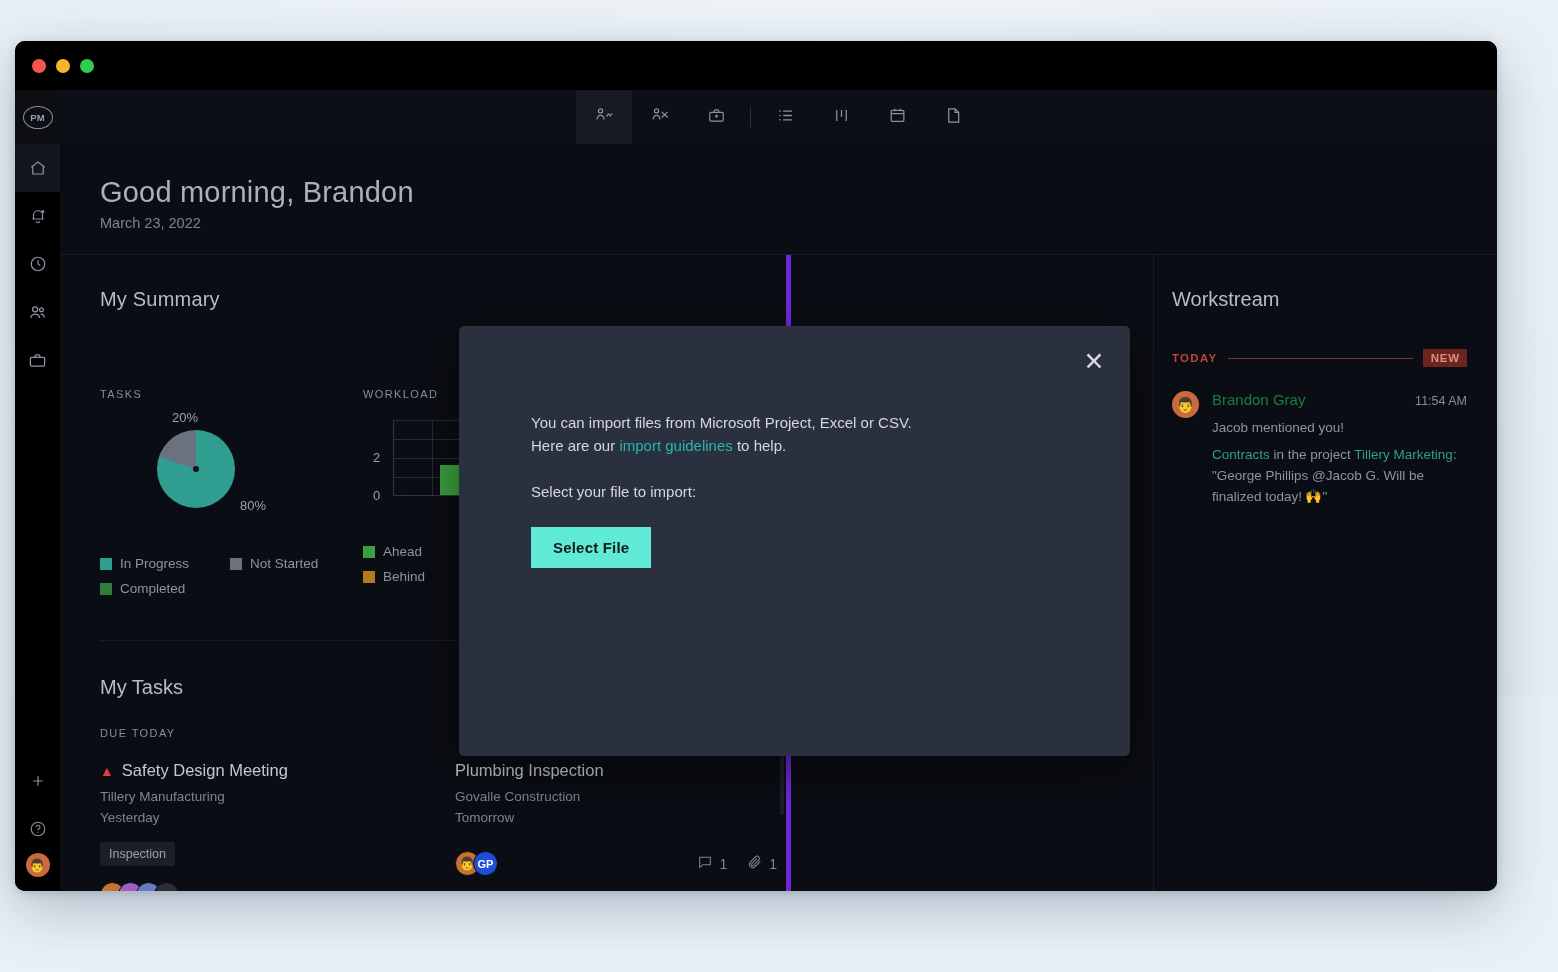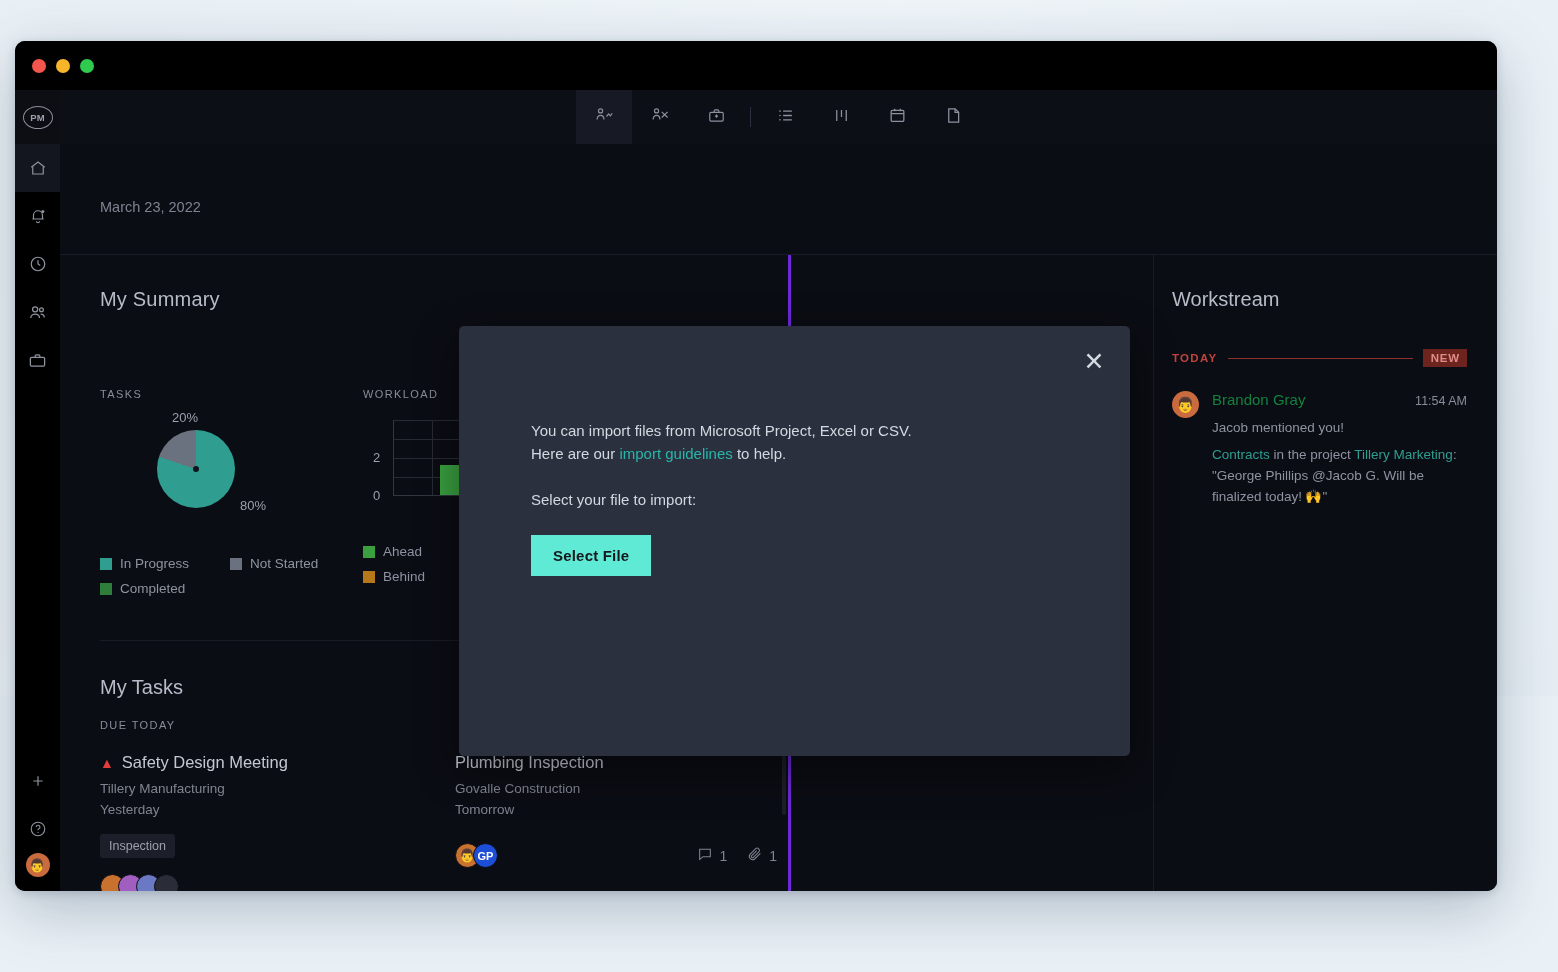--- a/index.html
+++ b/index.html
@@ -106,33 +106,33 @@
   .greet {
     padding: 32px 0 0 40px;
     flex: 0 0 auto;
     height: 110px;
   }
   .greet h1 {
     font-size: 29px; font-weight: 400; color: #aab0bd;
     letter-spacing: .2px;
   }
   .greet .date {
-    font-size: 14.5px; color: #7d8390; margin-top: 23px;
+    font-size: 14.5px; color: #7d8390; margin-top: 6px;
   }
 
   .content {
     flex: 1 1 auto;
     display: flex;
     border-top: 1px solid #191c26;
     min-height: 0;
   }
 
   .col-left {
     flex: 0 0 731px;
-    border-right: 3px solid #6d28d9;
+    border-right: 5px solid #6d28d9;
     position: relative;
     overflow: hidden;
   }
   .col-mid {
     flex: 0 0 363px;
     border-right: 1px solid #191c26;
     position: relative;
     overflow: hidden;
   }
   .col-right {
@@ -207,21 +207,21 @@
   .rule {
     height: 1px; background: #191c26;
     margin: 44px 40px 0 40px;
   }
 
   
   .tasks { padding: 35px 0 0 40px; }
   .tasks h2 { font-size: 20px; color: #b6bcc8; font-weight: 400; }
   .due-today {
     font-size: 11px; letter-spacing: 1.4px; color: #878d9a;
-    margin-top: 20px; text-transform: uppercase;
+    margin-top: 28px; text-transform: uppercase;
   }
   .task-card { margin-top: 22px; }
   .task-title {
     font-size: 16.5px; color: #c3c8d2; display: flex; align-items: center; gap: 8px;
   }
   .warn-tri { color: #e23c3c; font-size: 14px; line-height: 1; }
   .task-sub { font-size: 13.5px; color: #7e8491; margin-top: 9px; }
   .task-sub.second { margin-top: 6px; }
   .chip {
     display: inline-block; margin-top: 17px;
@@ -300,21 +300,21 @@
     color: #d6dae2; font-size: 25px; font-weight: 300;
     cursor: pointer; line-height: 1;
   }
   .modal-inner { padding: 78px 0 0 72px; }
   .modal h2 {
     font-size: 30px; font-weight: 400; color: #f2f4f7; letter-spacing: .2px;
   }
   .modal p {
     font-size: 15px; color: #d4d8e0; line-height: 1.5;
   }
-  .modal p.desc { margin-top: 16px; }
+  .modal p.desc { margin-top: 8px; }
   .modal p.sel { margin-top: 24px; }
   .modal a { color: #27b6aa; text-decoration: none; }
   .btn-select {
     margin-top: 23px;
     background: #5eead4; color: #16181d;
     border: none; font-size: 15px; font-weight: 600;
     font-family: "Liberation Sans", sans-serif;
     padding: 12px 22px; cursor: pointer;
     letter-spacing: .2px;
   }
@@ -467,20 +467,21 @@
             <span>
               <svg width="19" height="19" viewBox="0 0 24 24" fill="none" stroke="currentColor" stroke-width="1.6">
                 <path d="M6 3.5h8l4.5 4.5V20.5H6z"></path>
                   <path d="M14 3.5V8h4.5"></path>
               </svg>
             </span>
           </div>
         </div>
 
         <div class="greet">
+          <h1>Good morning, Brandon</h1>
           <div class="date">March 23, 2022</div>
         </div>
 
         <div class="content">
 
           <div class="col-left">
             <div class="summary">
               <div class="panel-title">My Summary</div>
 
               <div class="charts">

